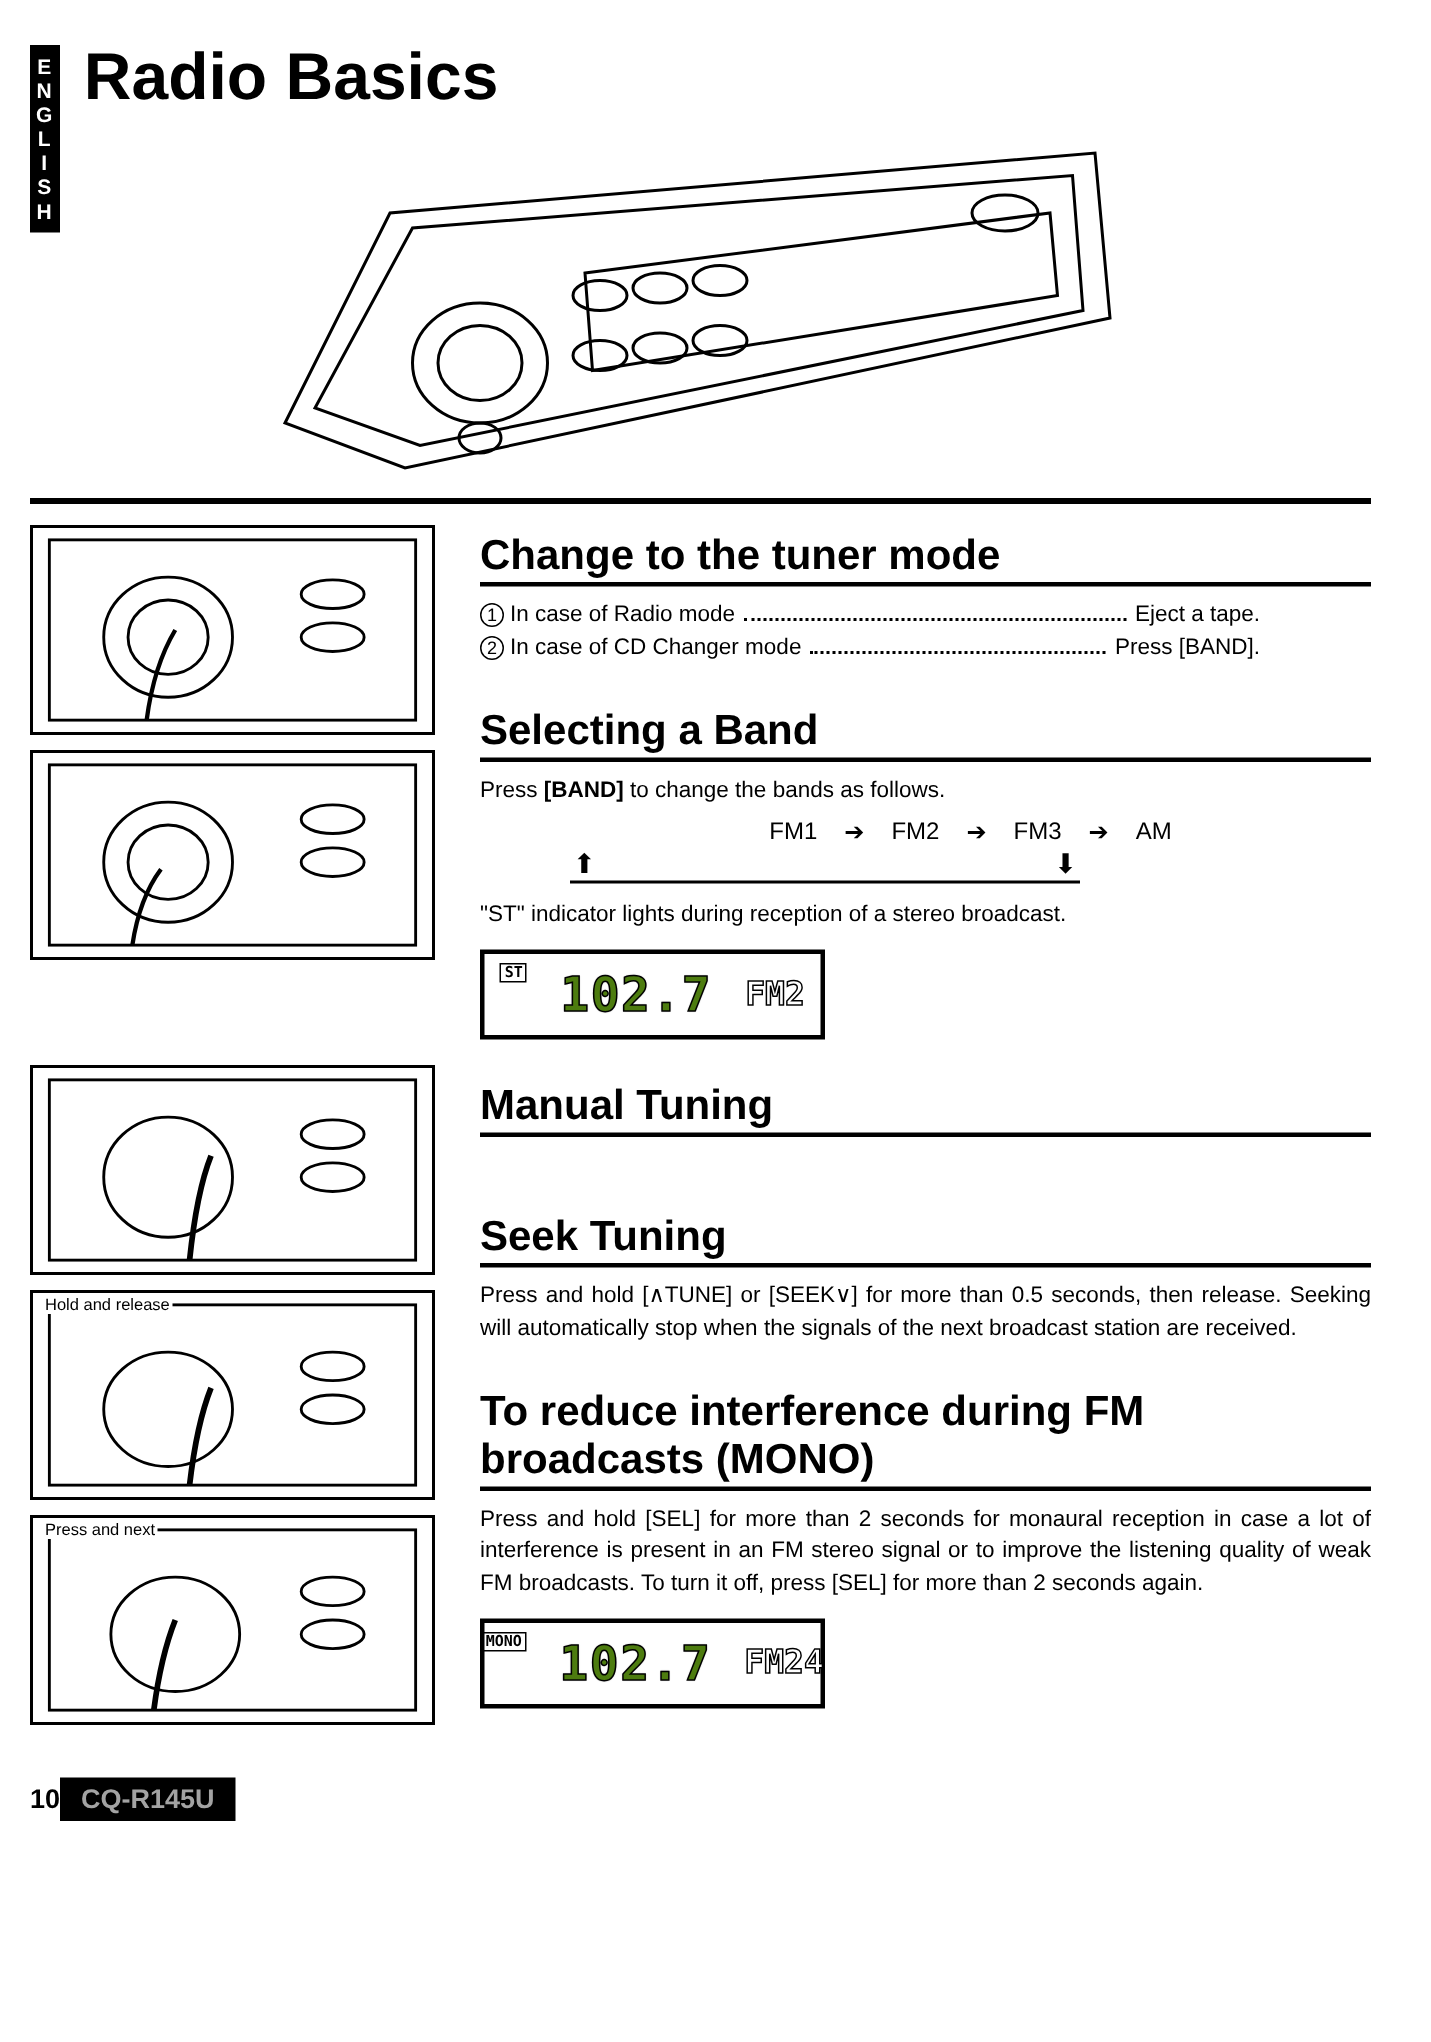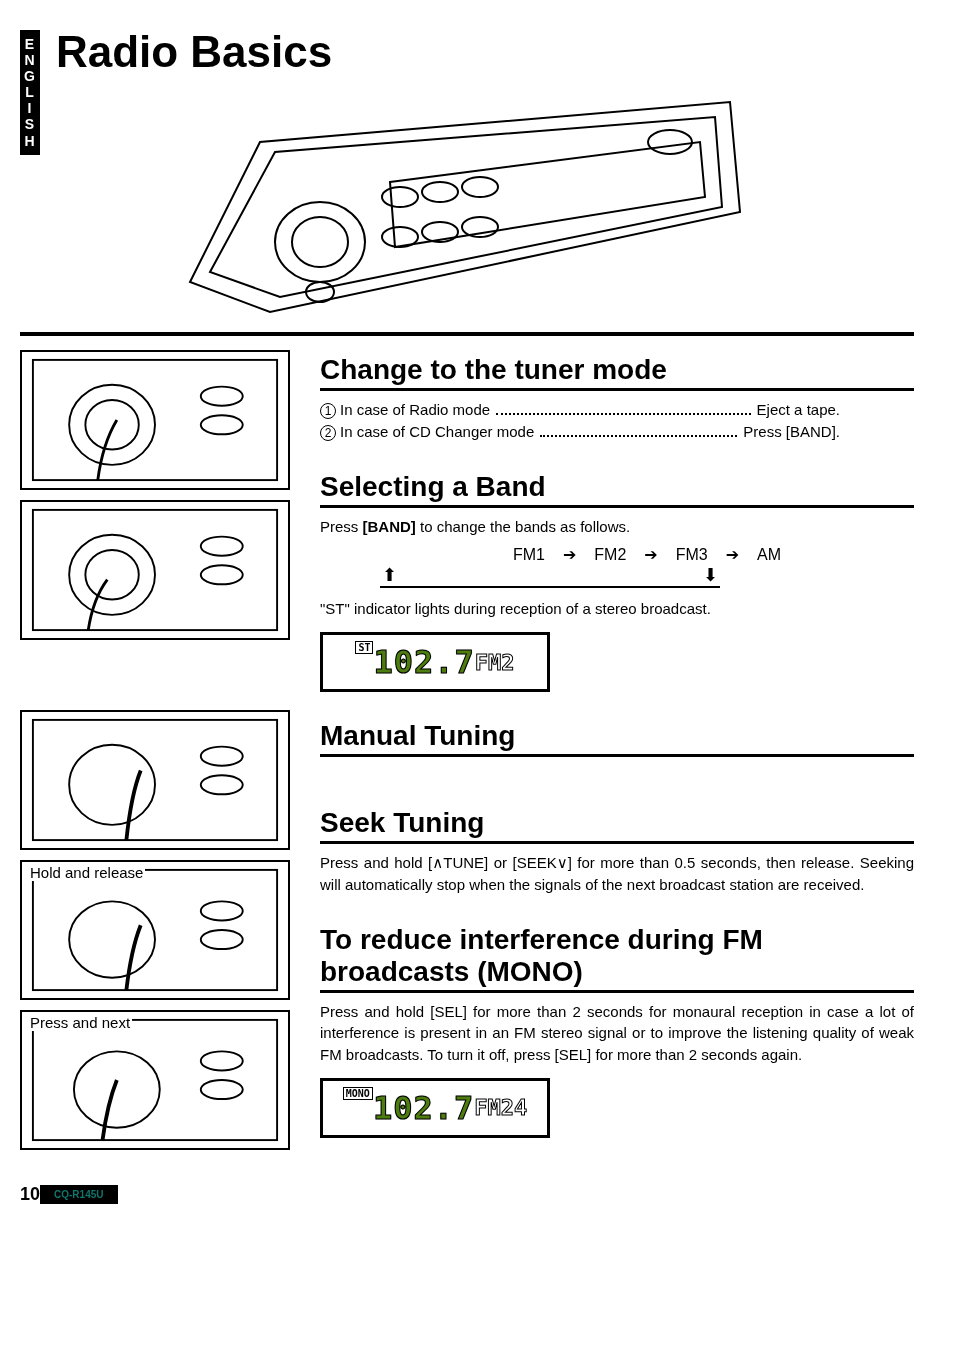--- a/index.html
+++ b/index.html
@@ -23,51 +23,51 @@
     border: 0; position: relative;
   }
   .hr-thick { border: none; border-top: 4px solid #000; margin: 10px 0 14px 0; }
   .columns { display: flex; gap: 20px; }
   .left-col { width: 280px; display: flex; flex-direction: column; gap: 10px; }
   .thumb {
     width: 270px; height: 140px; border: 2px solid #000; position: relative;
     background: #fff; overflow: hidden;
   }
   .thumb .caption {
-    position: absolute; top: 2px; left: 6px; font-size: 15px; background: #fff;
+    position: absolute; top: 2px; left: 6px; font-size: 11px; background: #fff;
     padding: 0 2px; z-index: 2;
   }
   .right-col { flex: 1; }
   h2.section-title {
     font-size: 28px; font-weight: 900; border-bottom: 3px solid #000;
     padding-bottom: 2px; margin-bottom: 8px; margin-top: 4px;
     font-family: Arial, sans-serif;
   }
   .body-text { font-size: 15px; line-height: 1.45; }
   .circ { display: inline-block; width: 16px; height: 16px; border: 1.5px solid #000;
     border-radius: 50%; text-align: center; font-size: 12px; line-height: 15px;
     vertical-align: middle; margin-right: 4px; }
   .dotted-row { display: flex; justify-content: space-between; align-items: baseline; width: 520px; }
   .dotted-row .dots { flex: 1; border-bottom: 2px dotted #000; margin: 0 6px 4px 6px; }
   .band-flow { display: flex; align-items: center; gap: 18px; font-size: 16px;
     margin: 8px 0 0 60px; justify-content: center; }
   .band-return { display:flex; justify-content: space-between; width: 340px; margin-left:60px;
     border-bottom: 2px solid #000; font-size: 18px; padding: 0 2px; }
   .display-box {
     border: 3px solid #000; width: 230px; height: 60px; margin-top: 12px;
-    display: flex; align-items: center; justify-content: center; gap: 0;
+    display: flex; align-items: center; justify-content: center; gap: 22px;
     font-family: monospace; font-weight: bold;
   }
   .display-box .small-ind { font-size: 10px; border:1px solid #000; padding:0 2px; align-self:flex-start; margin-top:6px;}
   .display-box .freq { font-size: 32px; -webkit-text-stroke: 1px #000; color: #4d7c0f; text-shadow: 0 0 1px #000; letter-spacing:1px;}
   .display-box .band { font-size: 22px; -webkit-text-stroke: 1px #000; color: #fff; }
   .section-block { margin-bottom: 28px; }
   .footer-row { display:flex; align-items:center; gap:0; margin-top:18px;}
   .page-num { font-size: 18px; font-weight: bold; }
-  .model-tag { background:#000; color:#0f766e; padding:4px 14px; font-size:10px; font-weight:bold; }
+  .model-tag { background:#000; color:#a3a3a3; padding:4px 14px; font-size:18px; font-weight:bold; }
   
   .sketch { position:absolute; inset:6px; }
   .sketch svg { width:100%; height:100%; }
 </style>
 </head>
 <body>
 
 <div class="header-row">
   <div class="lang-tab">
     <span>E</span>

